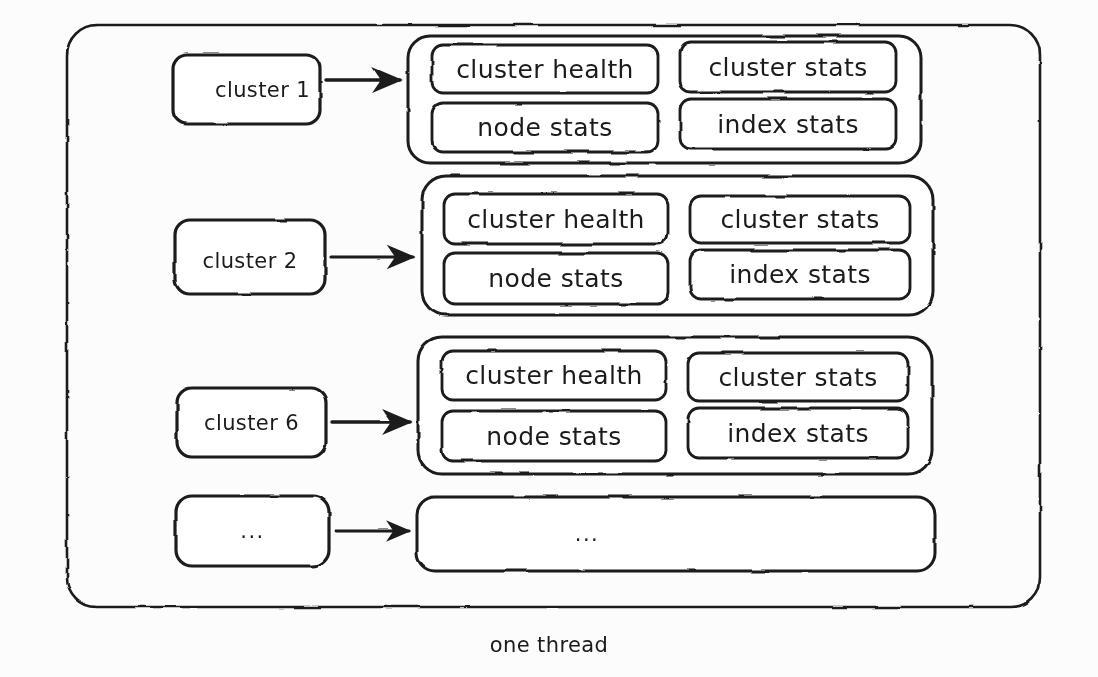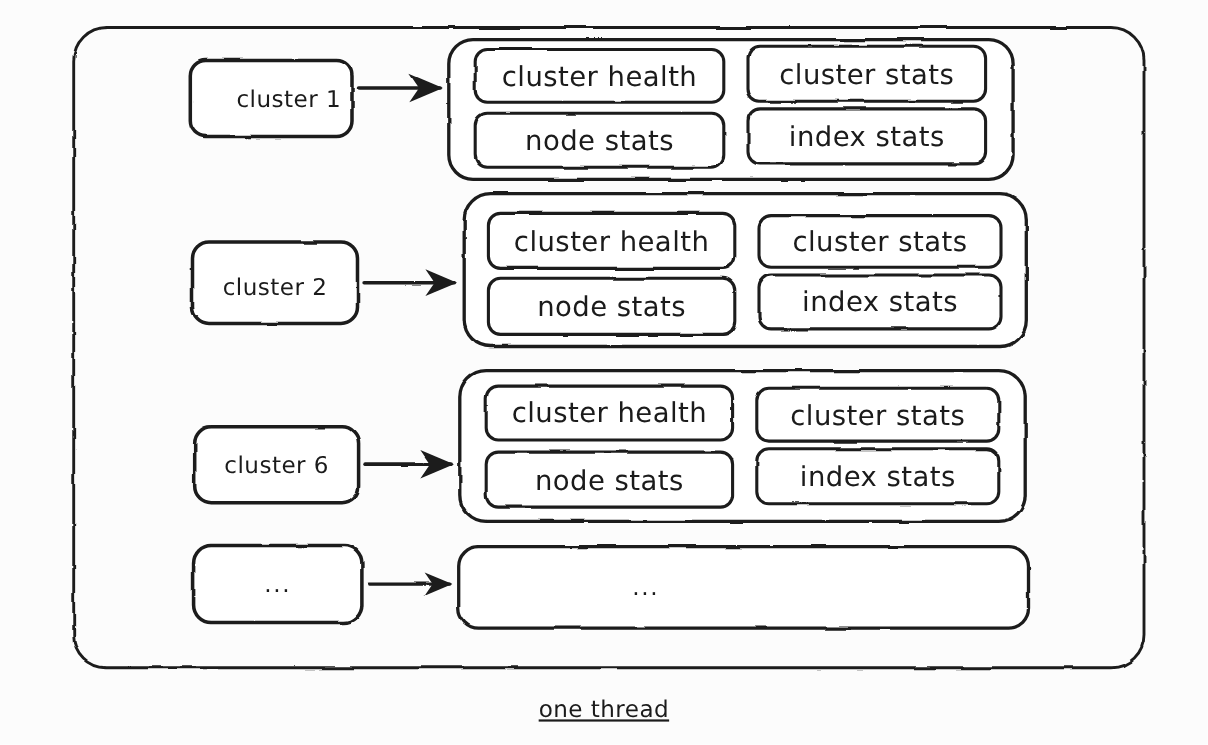--- a/index.html
+++ b/index.html
@@ -151,15 +151,15 @@
   </div>
 
   <div class="box-hit" style="left:176px; top:496px; width:153px; height:70px;">
     <div class="lbl dots-label" style="left:0; top:0; width:153px; height:70px;">...</div>
   </div>
 
   <div class="box-hit" style="left:417px; top:497px; width:518px; height:74px;">
     <div class="lbl dots-label" style="left:110px; top:0; width:120px; height:74px;">...</div>
   </div>
 
-  <div class="lbl caption-label" style="left:449px; top:627px; width:200px; height:36px;text-decoration:underline;">one thread</div>
+  <div class="lbl caption-label" style="left:449px; top:627px; width:200px; height:36px;">one thread</div>
 
 </div>
 
 </body></html>

